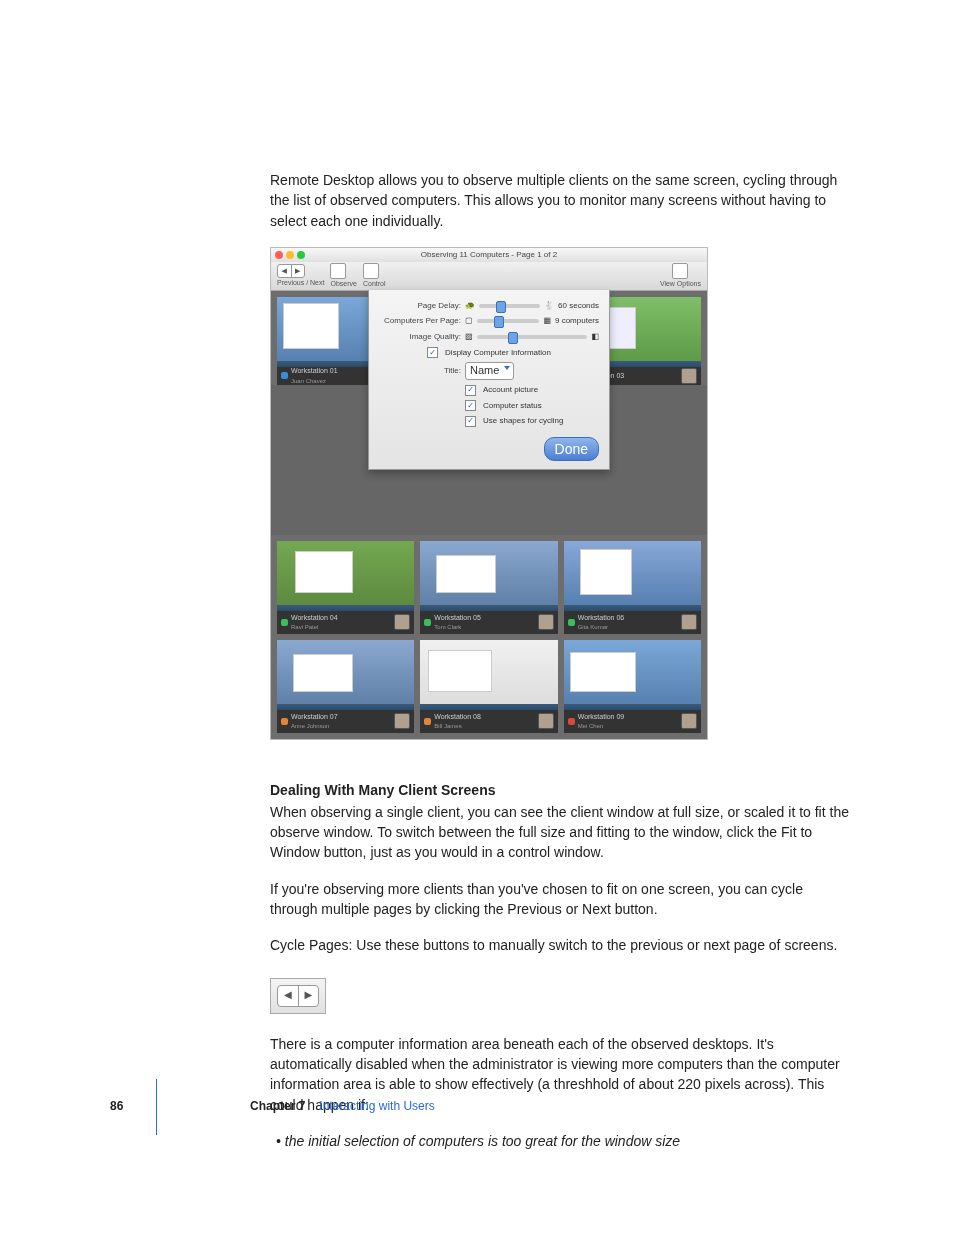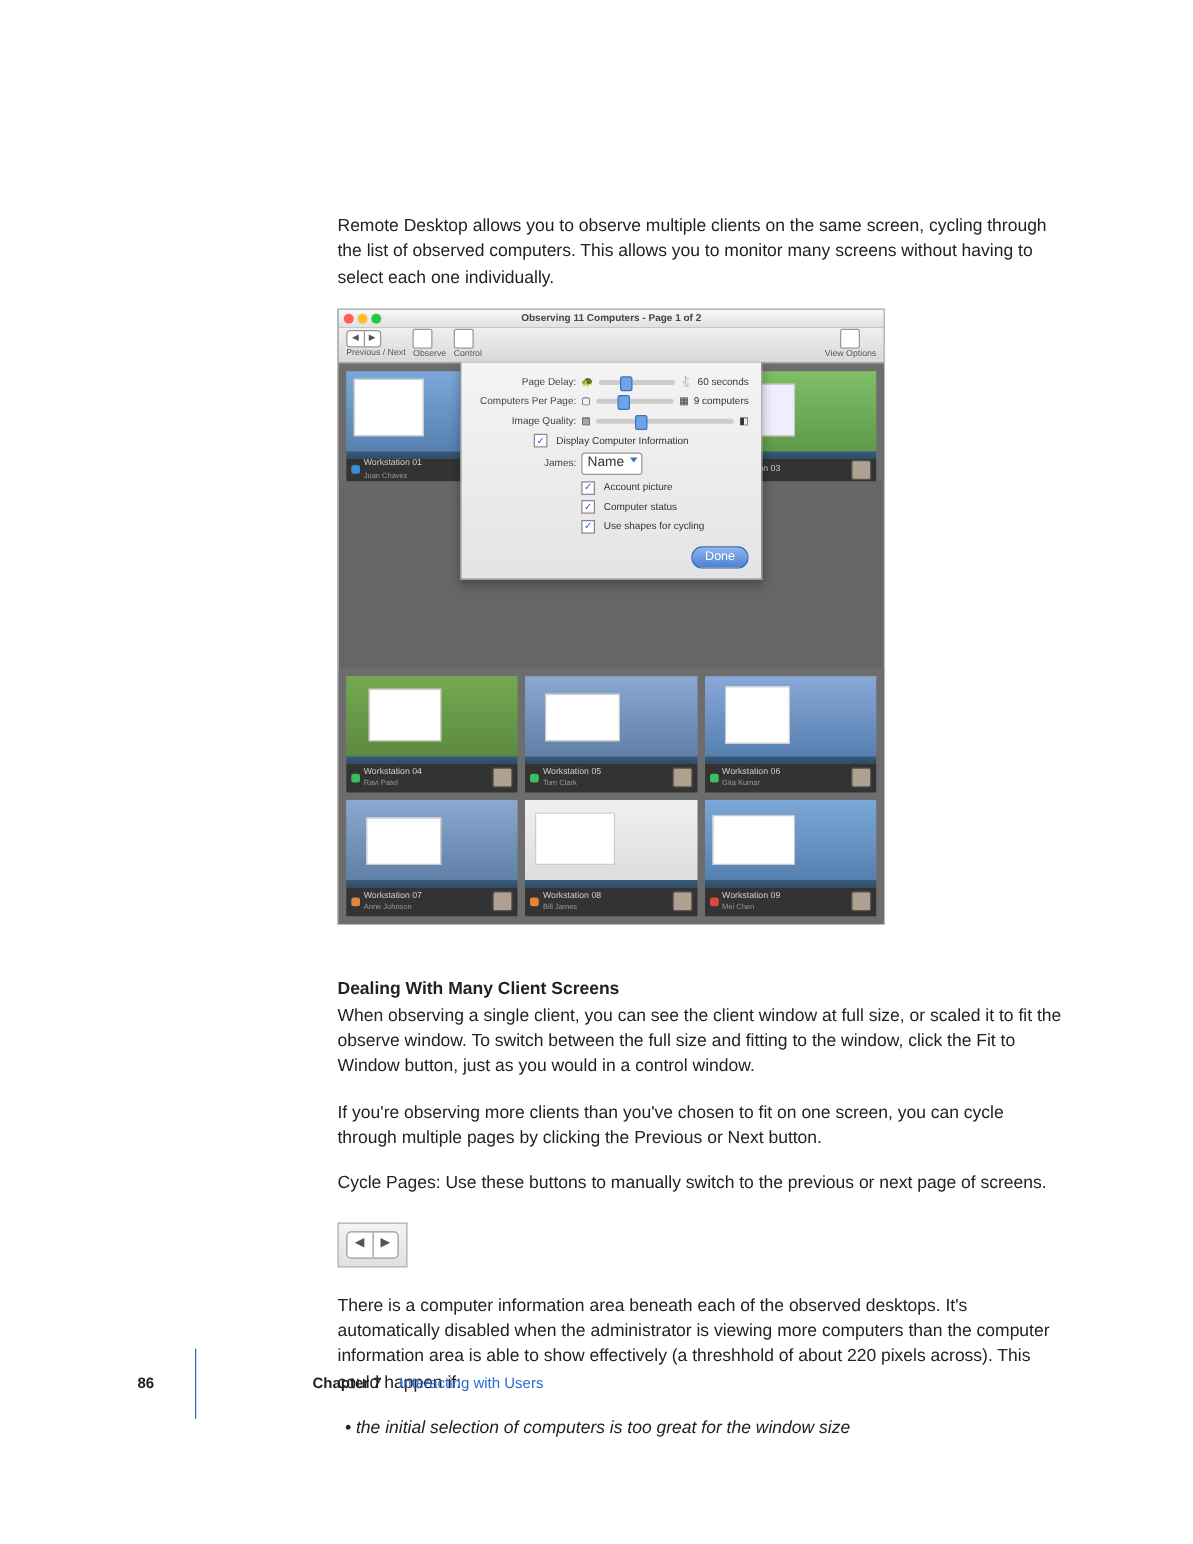--- a/index.html
+++ b/index.html
@@ -35,21 +35,21 @@
     background: linear-gradient(#f8f8f8,#e0e0e0);
     height: 14px;
     display: flex;
     align-items: center;
     padding: 0 4px;
     position: relative;
   }
   .traffic { display:flex; gap:3px; }
   .dot { width:8px; height:8px; border-radius:50%; }
   .dot.r{background:#ff5f56;} .dot.y{background:#ffbd2e;} .dot.g{background:#27c93f;}
-  .titlebar .ttl { position:absolute; left:0; right:0; text-align:center; font-size:8px; color:#444;font-weight:bold;}
+  .titlebar .ttl { position:absolute; left:0; right:0; text-align:center; font-size:8px; color:#444;}
   .toolbar {
     background: linear-gradient(#f0f0f0,#d8d8d8);
     height: 28px;
     display:flex;
     align-items:center;
     font-size:7px;
     color:#555;
     padding: 0 6px;
     justify-content: space-between;
     border-bottom:1px solid #aaa;
@@ -72,21 +72,21 @@
     color:#333;
     box-shadow: 0 4px 8px rgba(0,0,0,0.3);
   }
   .row { display:flex; align-items:center; gap:4px; margin:4px 0;}
   .row .lbl { flex: 0 0 82px; text-align:right; color:#444;}
   .slider { flex:1; height:4px; background:#ccc; border-radius:2px; position:relative;}
   .slider::after{ content:""; position:absolute; top:-3px; left:28%; width:8px; height:10px; background:#6ea3e8; border:1px solid #3a72b8; border-radius:2px;}
   .chk { width:9px; height:9px; border:1px solid #888; background:#fff; display:inline-flex; align-items:center; justify-content:center; font-size:8px; color:#1b64c8; margin-right:3px;}
   .select { border:1px solid #999; border-radius:3px; padding:0 14px 0 4px; background:#fff; font-size:11px; position:relative;}
   .select::after{content:"";position:absolute;right:3px;top:3px;border-left:3px solid transparent;border-right:3px solid transparent;border-top:4px solid #3a6fc0;}
-  .donebtn { float:right; background:linear-gradient(#8fb6ef,#4c7fd2); color:#fff; border:1px solid #3a6fb8; border-radius:10px; padding:1px 10px; font-size:10px; margin-top:6px;}
+  .donebtn { float:right; background:linear-gradient(#8fb6ef,#4c7fd2); color:#fff; border:1px solid #3a6fb8; border-radius:10px; padding:1px 10px; font-size:14px; margin-top:6px;}
 
   .grid {
     display:grid;
     grid-template-columns: repeat(3, 1fr);
     gap:6px;
     padding:6px;
     background:#6d6d6d;
   }
   .cell { background:#7a7a7a; }
   .thumb { height:64px; background:linear-gradient(#7ba8d8,#5680b0); position:relative; overflow:hidden;}
@@ -241,21 +241,21 @@
             <div class="lbl">Image Quality:</div>
             <span>▨</span>
             <div class="slider"></div>
             <span>◧</span>
           </div>
         <div class="row" style="justify-content:center;">
             <span class="chk">✓</span>
             <span>Display Computer Information</span>
           </div>
         <div class="row">
-            <div class="lbl">James:</div>
+            <div class="lbl">Title:</div>
             <div class="select">Name</div>
           </div>
         <div class="row">
             <div class="lbl"></div>
             <span class="chk">✓</span>
             <span>Account picture</span>
           </div>
         <div class="row">
             <div class="lbl"></div>
             <span class="chk">✓</span>

